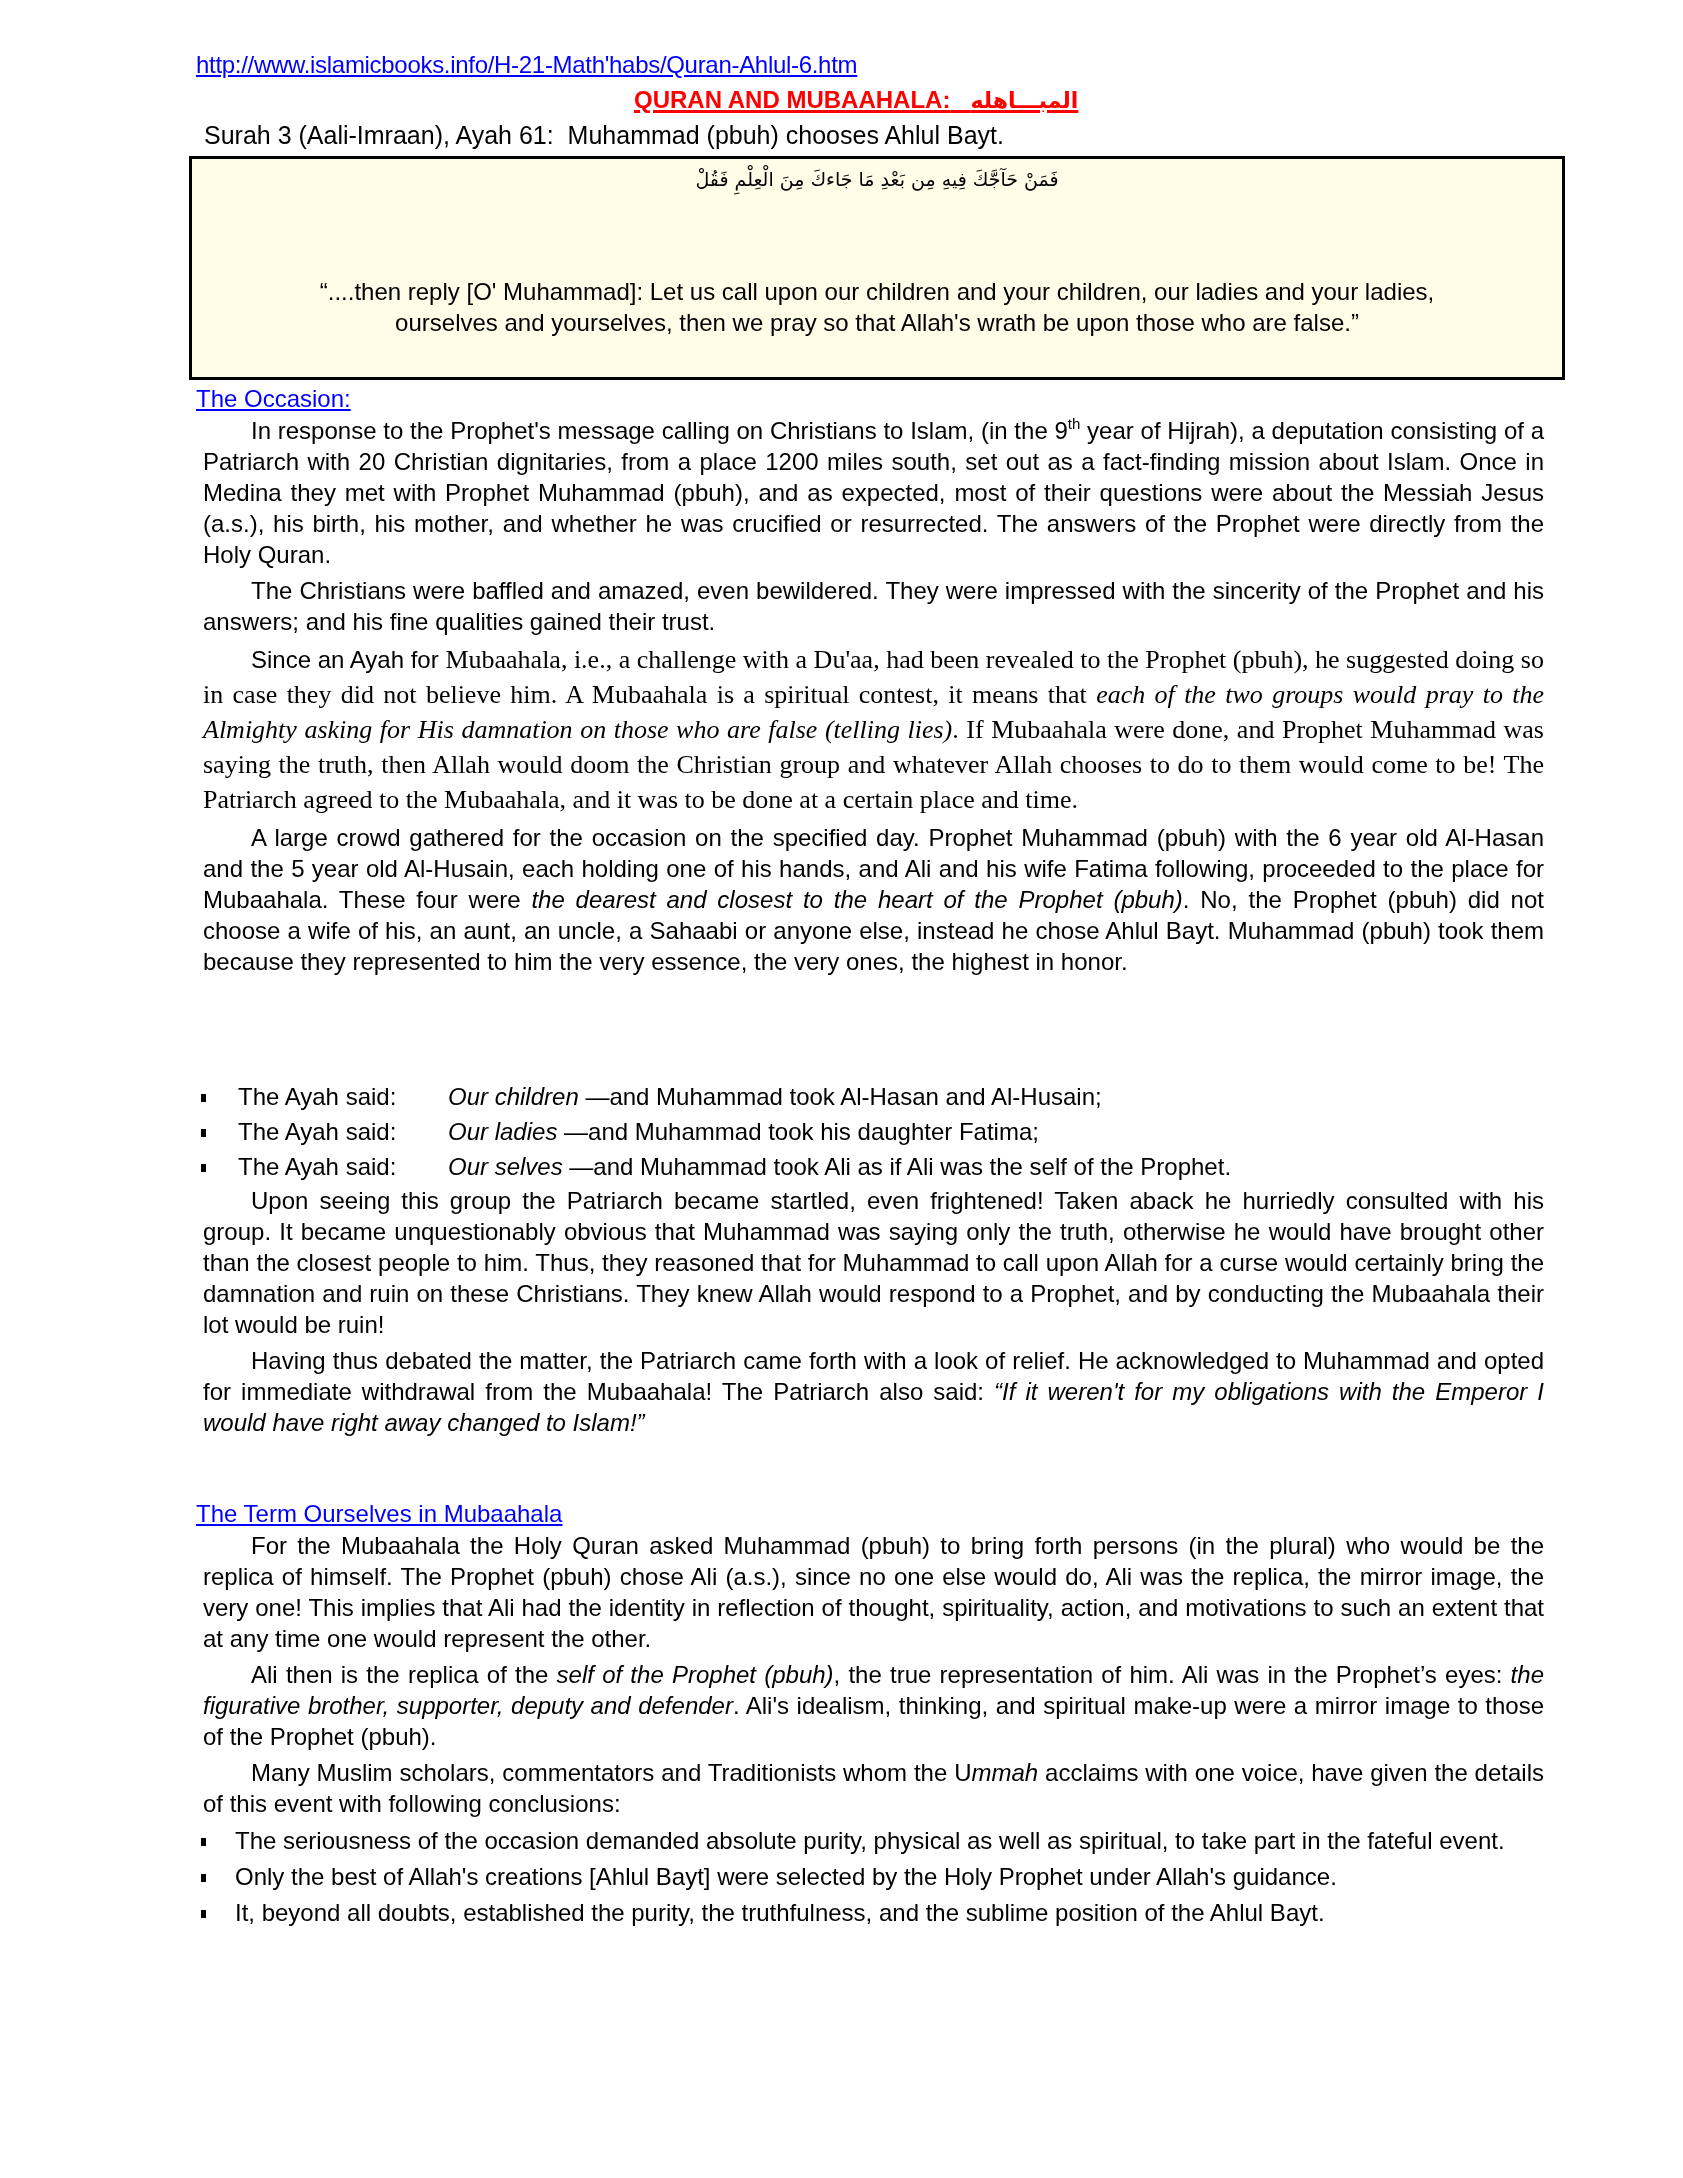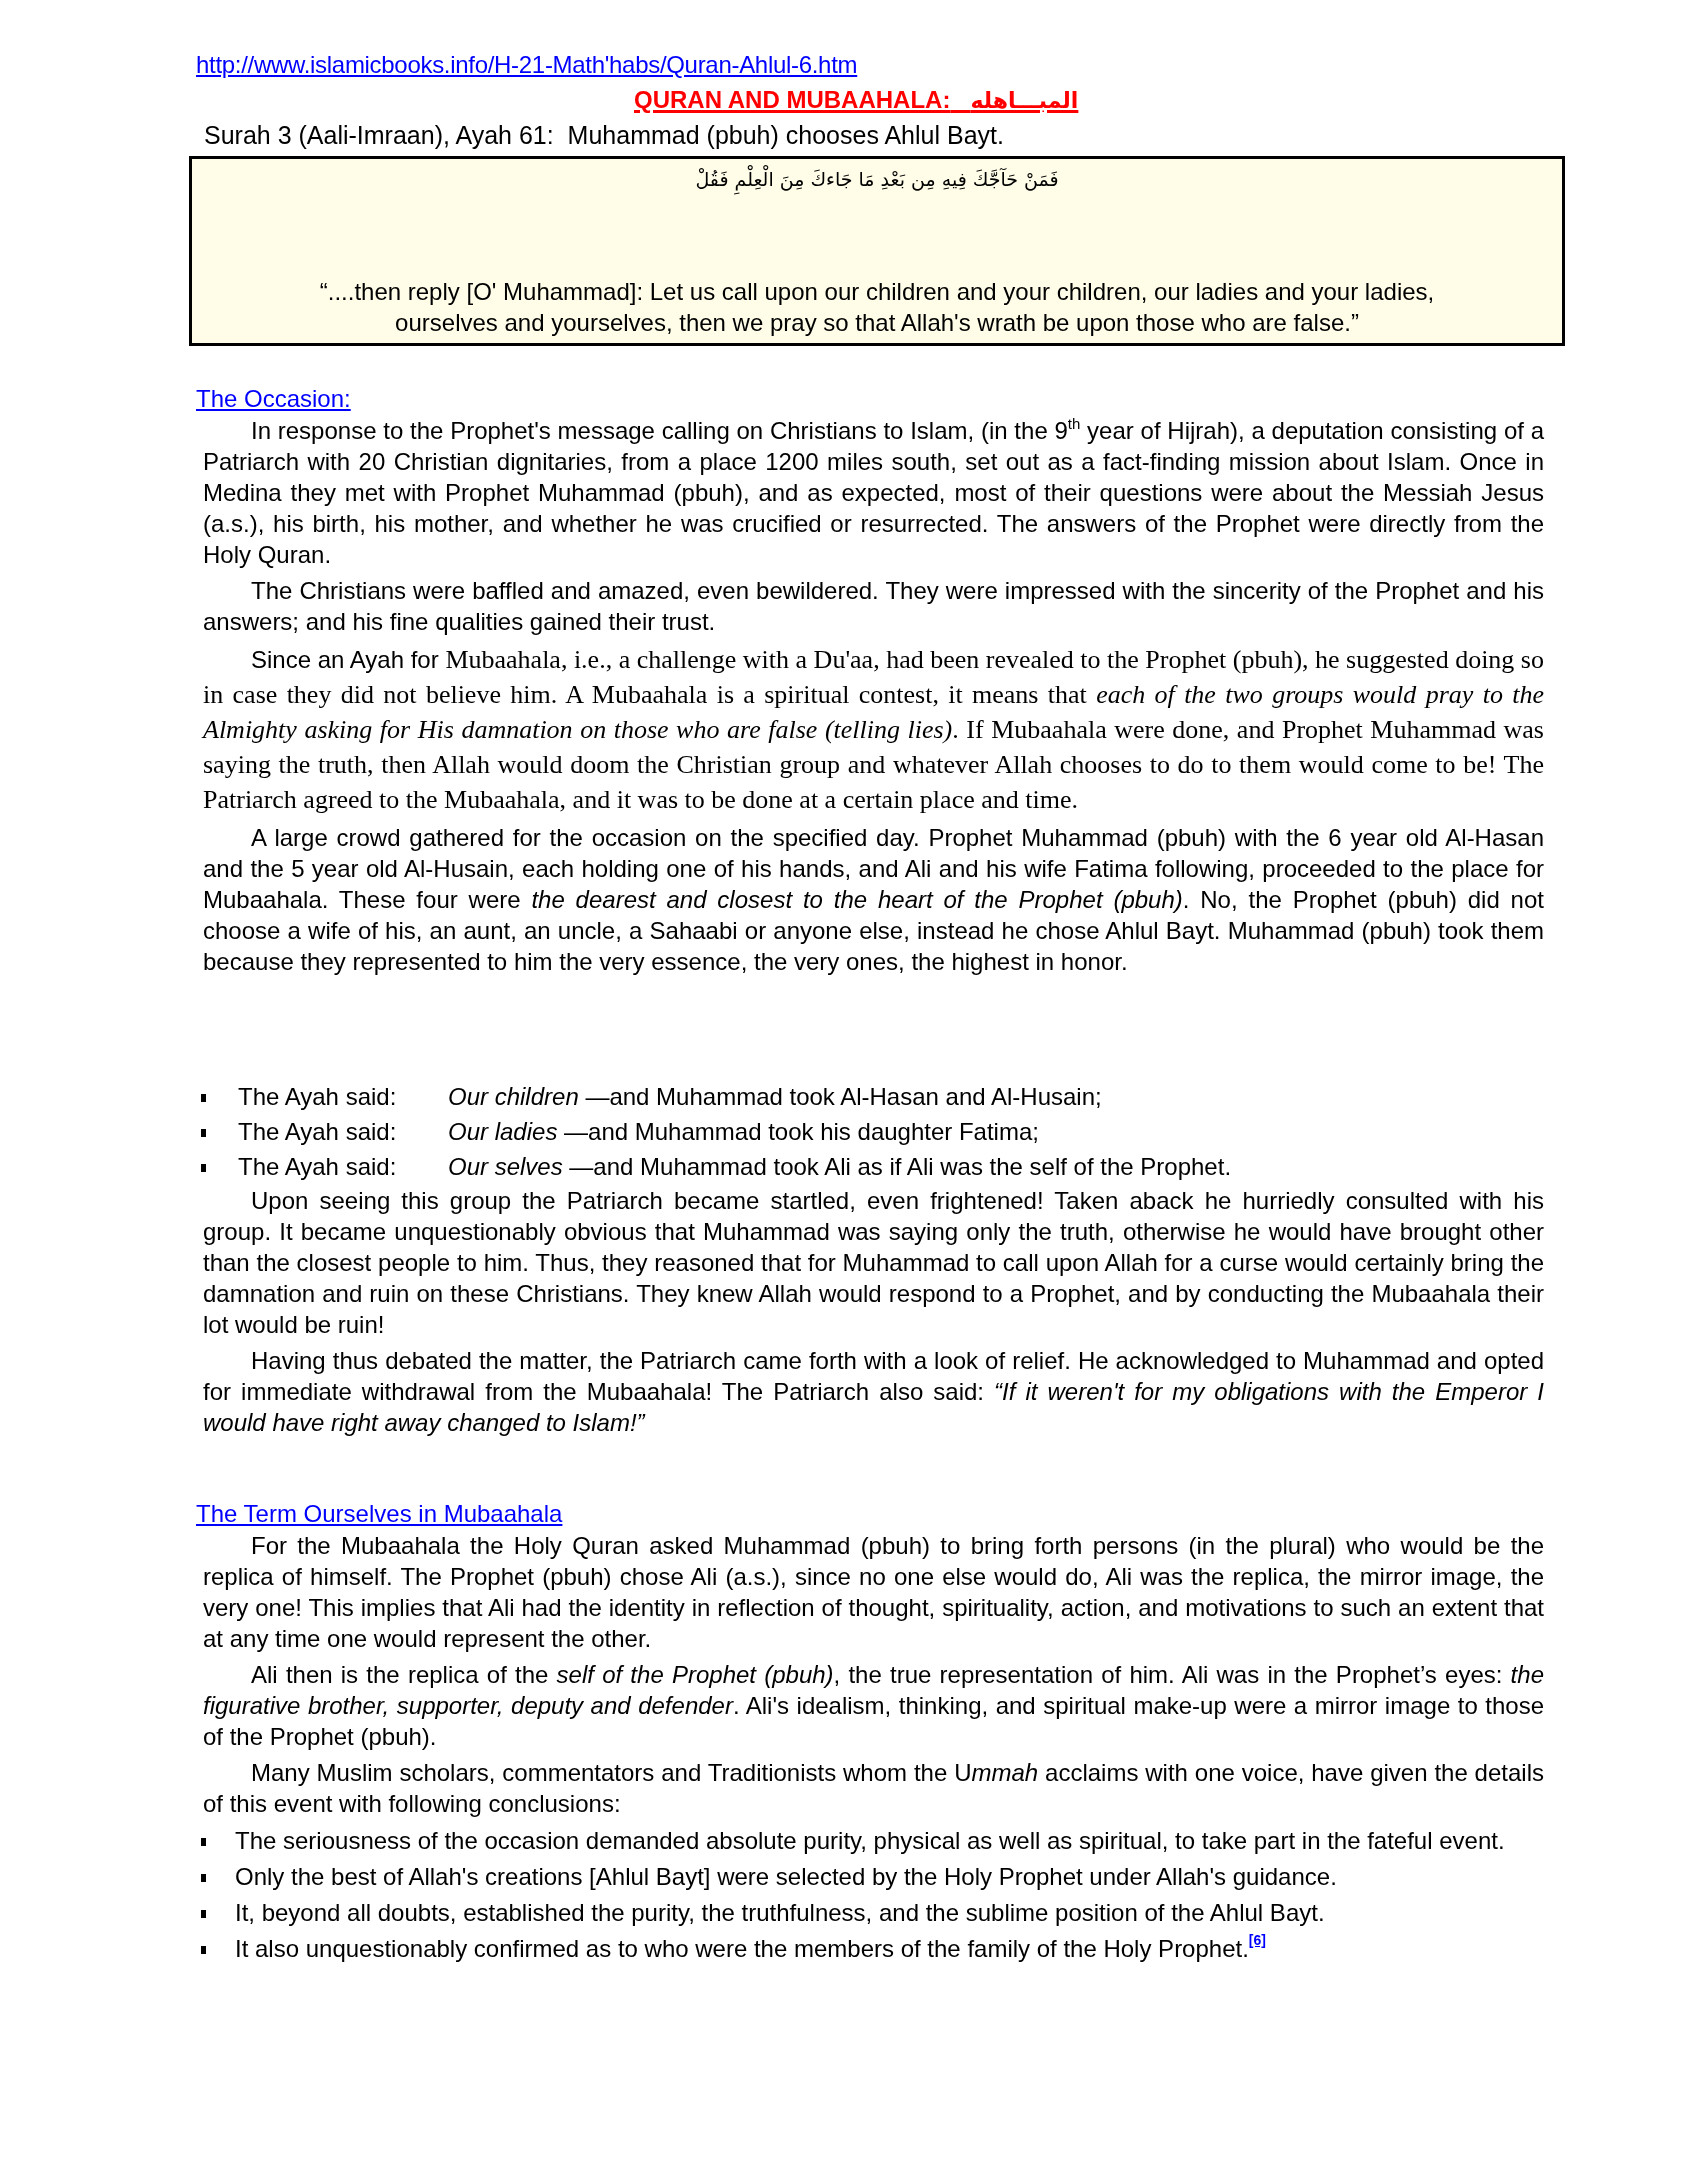--- a/index.html
+++ b/index.html
@@ -5,21 +5,21 @@
   html, body { margin: 0; padding: 0; background: #ffffff; }
   body { width: 1683px; height: 2178px; position: relative; overflow: hidden; color: #000; }
   .serif { font-family: "Liberation Serif", serif; }
   a { color: #0000ff; text-decoration: underline; }
 
   #url { position: absolute; left: 196px; top: 51px; font-family: "Liberation Sans", sans-serif; font-size: 24px; letter-spacing: -0.3px; }
   #title { position: absolute; left: 634px; top: 86px; font-family: "Liberation Sans", sans-serif; font-weight: bold; font-size: 24px; color: #ff0000; text-decoration: underline; text-decoration-thickness: 3px; white-space: pre; }
   #title .ar { font-family: "DejaVu Sans", sans-serif; font-weight: bold; font-size: 22px; }
   #subtitle { position: absolute; left: 204px; top: 121px; font-family: "Liberation Sans", sans-serif; font-size: 25px; white-space: pre; }
 
-  #ayah-box { position: absolute; left: 189px; top: 156px; width: 1376px; height: 190px; border: 3px solid #000; background: #fffde8; box-sizing: border-box; }
+  #ayah-box { position: absolute; left: 189px; top: 156px; width: 1376px; height: 224px; border: 3px solid #000; background: #fffde8; box-sizing: border-box; }
   #ayah-arabic { position: absolute; left: 0; right: 0; top: 6px; text-align: center; direction: rtl; font-family: "DejaVu Sans", sans-serif; font-size: 19px; line-height: 29px; }
   #ayah-trans { position: absolute; left: 0; right: 0; top: 117px; text-align: center; font-family: "Liberation Sans", sans-serif; font-size: 24px; line-height: 31px; }
 
   .heading { position: absolute; left: 196px; font-family: "Liberation Sans", sans-serif; font-size: 24px; }
   .block { position: absolute; left: 195px; width: 1349px; font-family: "Liberation Sans", sans-serif; font-size: 24px; line-height: 31px; text-align: justify; }
   .block p { margin: 0 0 5px 8px; text-indent: 48px; }
   .block p.serif { font-family: "Liberation Serif", serif; font-size: 26px; line-height: 35px; }
   .block p.serif .sans-run { font-family: "Liberation Sans", sans-serif; font-size: 24px; }
   sup { font-size: 15px; line-height: 0; vertical-align: 10px; }
   .ref { font-size: 14px; font-weight: bold; vertical-align: 12px; line-height: 0; }
@@ -73,16 +73,15 @@
 <a class="heading" style="top:1500px;">The Term Ourselves in Mubaahala</a>
 
 <div class="block" style="top:1530px;">
   <p>For the Mubaahala the Holy Quran asked Muhammad (pbuh) to bring forth persons (in the plural) who would be the replica of himself.  The Prophet (pbuh) chose Ali (a.s.), since no one else would do, Ali was the replica, the mirror image, the very one!  This implies that Ali had the identity in reflection of thought, spirituality, action, and motivations to such an extent that at any time one would represent the other.</p>
   <p><span>Ali then is the replica of the </span><i>self of the Prophet (pbuh)</i><span>, the true representation of him.  Ali was in the Prophet’s eyes: </span><i>the figurative brother, supporter, deputy and defender</i><span>.  Ali's idealism, thinking, and spiritual make-up were a mirror image to those of the Prophet (pbuh).</span></p>
   <p><span>Many Muslim scholars, commentators and Traditionists whom the U</span><i>mmah</i><span> acclaims with one voice, have given the details of this event with following conclusions:</span></p>
   <ul class="clist">
     <li>The seriousness of the occasion demanded absolute purity, physical as well as spiritual, to take part in the fateful event.</li>
     <li>Only the best of Allah's creations [Ahlul Bayt] were selected by the Holy Prophet under Allah's guidance.</li>
     <li>It, beyond all doubts, established the purity, the truthfulness, and the sublime position of the Ahlul Bayt.</li>
-    <li><span>It also unquestionably confirmed as to who were the members of the family of the Holy Prophet.</span><a class="ref">[6]</a></li>
   </ul>
 </div>
 
 
 </body></html>

